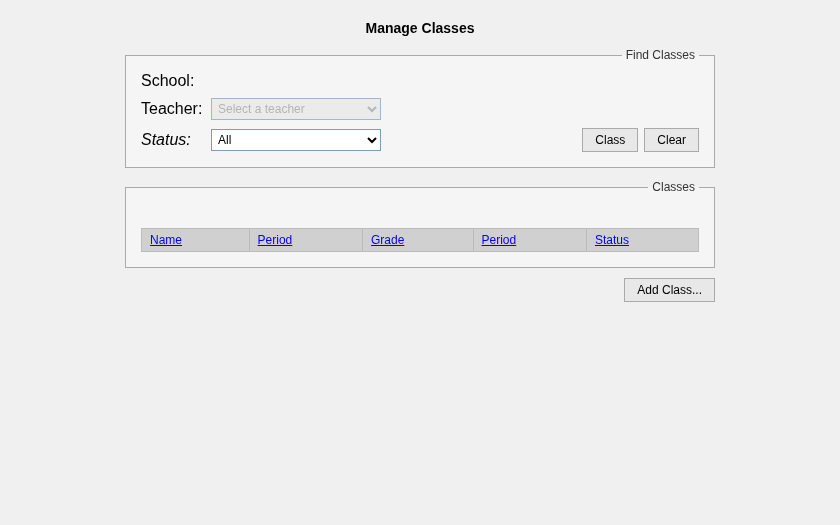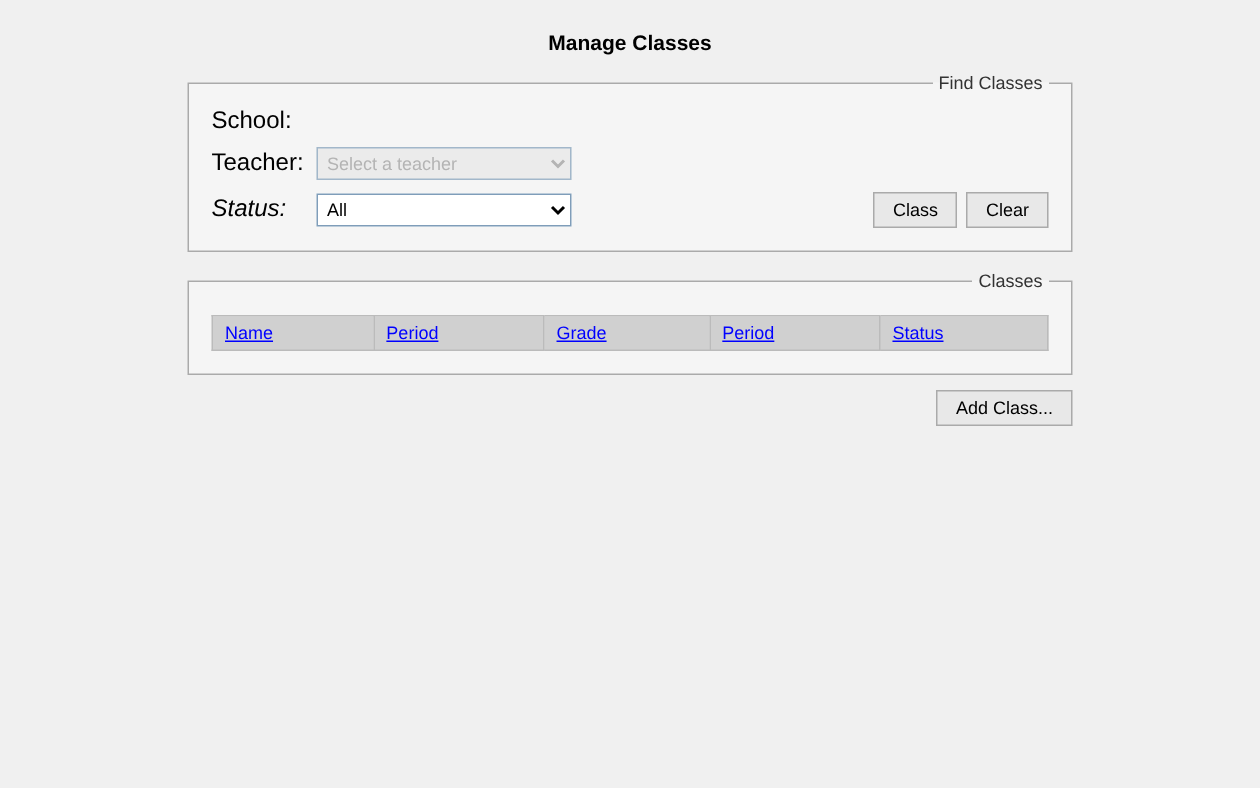--- a/index.html
+++ b/index.html
@@ -102,21 +102,21 @@
     }
 
     .classes-fieldset {
       margin-top: 12px;
       width: 590px;
     }
 
     .classes-table {
       width: 100%;
       border-collapse: collapse;
-      margin-top: 6px;
+      margin-top: 24px;
     }
 
     .classes-table th {
       background: #d0d0d0;
       border: 1px solid #bbb;
       padding: 4px 8px;
       text-align: left;
       font-size: 12px;
       font-weight: normal;
     }

